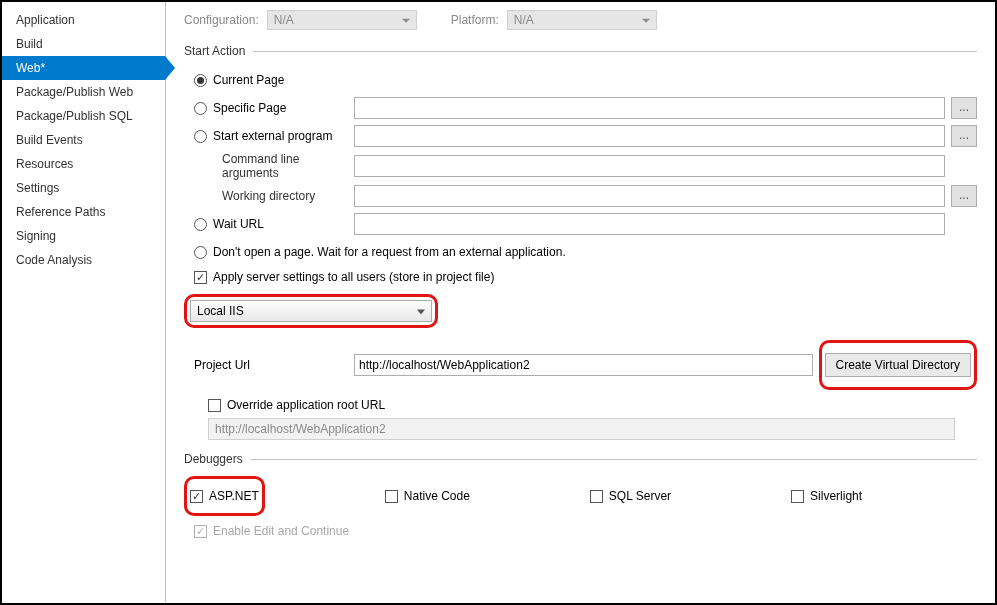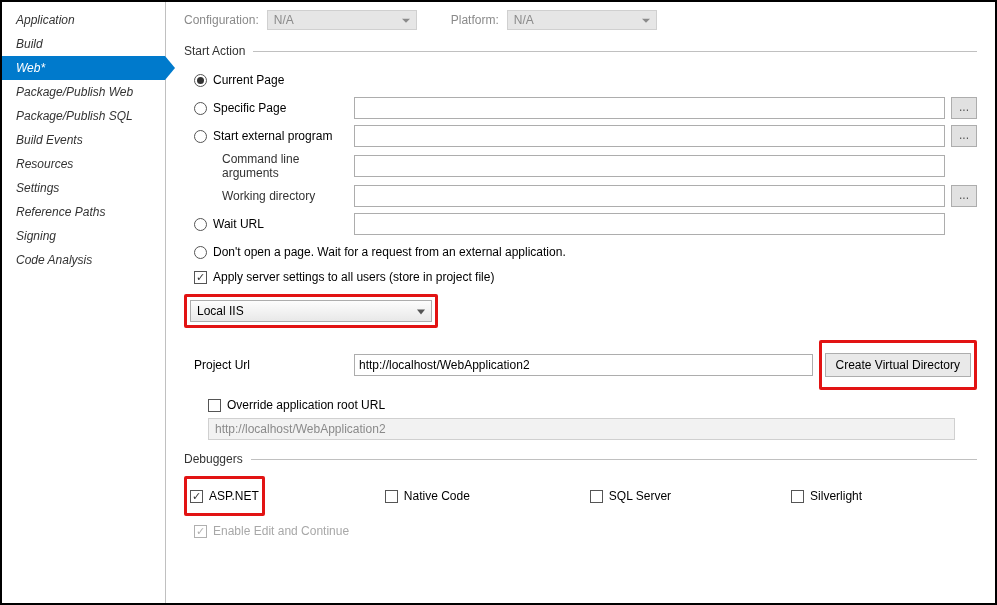--- a/index.html
+++ b/index.html
@@ -1,18 +1,18 @@
 <!DOCTYPE html>
 <html><head>
 <meta charset="utf-8">
 <style>
   * { box-sizing: border-box; margin: 0; padding: 0; font-family: "Segoe UI", Tahoma, sans-serif; font-size: 12px; }
   body { width: 997px; height: 605px; background: #fff; border: 2px solid #000; display: flex; overflow: hidden; }
   .sidebar { width: 164px; background: #fff; border-right: 1px solid #c0c0c0; padding-top: 6px; }
-  .sidebar-item { padding: 5px 14px; cursor: pointer; color: #333; font-style: italic; }
+  .sidebar-item { padding: 5px 14px; cursor: pointer; color: #333; }
   .sidebar-item.selected { background: #007acc; color: #fff; position: relative; }
   .sidebar-item.selected::after { content: ""; position: absolute; right: -10px; top: 50%; transform: translateY(-50%); border-left: 10px solid #007acc; border-top: 12px solid transparent; border-bottom: 12px solid transparent; }
   .main { flex: 1; background: #fff; padding: 8px 18px 0 18px; overflow: hidden; }
   .top-row { display: flex; align-items: center; gap: 8px; margin-bottom: 14px; }
   .top-label { color: #8a8a8a; }
   .disabled-select { background: #e6e6e6; border: 1px solid #d0d0d0; color: #8a8a8a; padding: 2px 20px 2px 6px; width: 150px; position: relative; display: inline-block; }
   .disabled-select.small { width: 150px; }
   .disabled-select::after { content: ""; position: absolute; right: 6px; top: 50%; transform: translateY(-30%); border-left: 4px solid transparent; border-right: 4px solid transparent; border-top: 4px solid #8a8a8a; }
   .section-hdr { display: flex; align-items: center; margin-bottom: 10px; }
   .section-hdr span { color: #333; margin-right: 8px; white-space: nowrap; }
@@ -24,21 +24,21 @@
   .radio-circle.checked::after { content: ""; width: 7px; height: 7px; background: #333; border-radius: 50%; }
   .text-input { flex: 1; height: 22px; border: 1px solid #adadad; background: #fff; padding: 0 4px; }
   .browse-btn { width: 26px; height: 22px; background: #e1e1e1; border: 1px solid #adadad; margin-left: 6px; color: #555; text-align: center; line-height: 18px; cursor: pointer; }
   .check-row { display: flex; align-items: center; padding-left: 10px; gap: 6px; margin: 6px 0 10px; }
   .checkbox { width: 13px; height: 13px; border: 1px solid #555; display: flex; align-items: center; justify-content: center; flex-shrink: 0; background: #fff; }
   .checkbox.checked::after { content: "✓"; font-size: 11px; color: #333; line-height: 1; }
   .checkbox.disabled { border-color: #b0b0b0; }
   .checkbox.disabled.checked::after { color: #b0b0b0; }
   .server-select { width: 242px; height: 22px; border: 1px solid #adadad; background: linear-gradient(#fdfdfd, #e8e8e8); padding: 0 22px 0 6px; display: flex; align-items: center; position: relative; margin-left: 10px; }
   .server-select::after { content: ""; position: absolute; right: 6px; top: 50%; transform: translateY(-30%); border-left: 4px solid transparent; border-right: 4px solid transparent; border-top: 5px solid #555; }
-  .hl-red { border: 3px solid #e21313; padding: 3px; border-radius: 2px; }
+  .hl-red { border: 3px solid #e21313; padding: 3px; border-radius: 10px; }
   .hl-red.tight { padding: 10px 3px; display: inline-flex; }
   .proj-url-row { display: flex; align-items: center; margin: 12px 0 8px; justify-content: space-between; }
   .proj-url-label { width: 170px; padding-left: 10px; }
   .create-btn { height: 24px; padding: 0 10px; background: #e9e9e9; border: 1px solid #adadad; margin-left: 6px; cursor: pointer; }
   .override-row { display: flex; align-items: center; gap: 6px; padding-left: 24px; margin-bottom: 6px; }
   .override-input { margin: 0 22px 12px 24px; height: 22px; border: 1px solid #d0d0d0; background: #f2f2f2; color: #8a8a8a; padding: 0 6px; display: flex; align-items: center; }
   .debuggers-row { display: flex; align-items: center; gap: 120px; margin: 4px 0 8px; }
   .debug-item { display: flex; align-items: center; gap: 6px; }
   .disabled-text { color: #a8a8a8; }
 </style>

